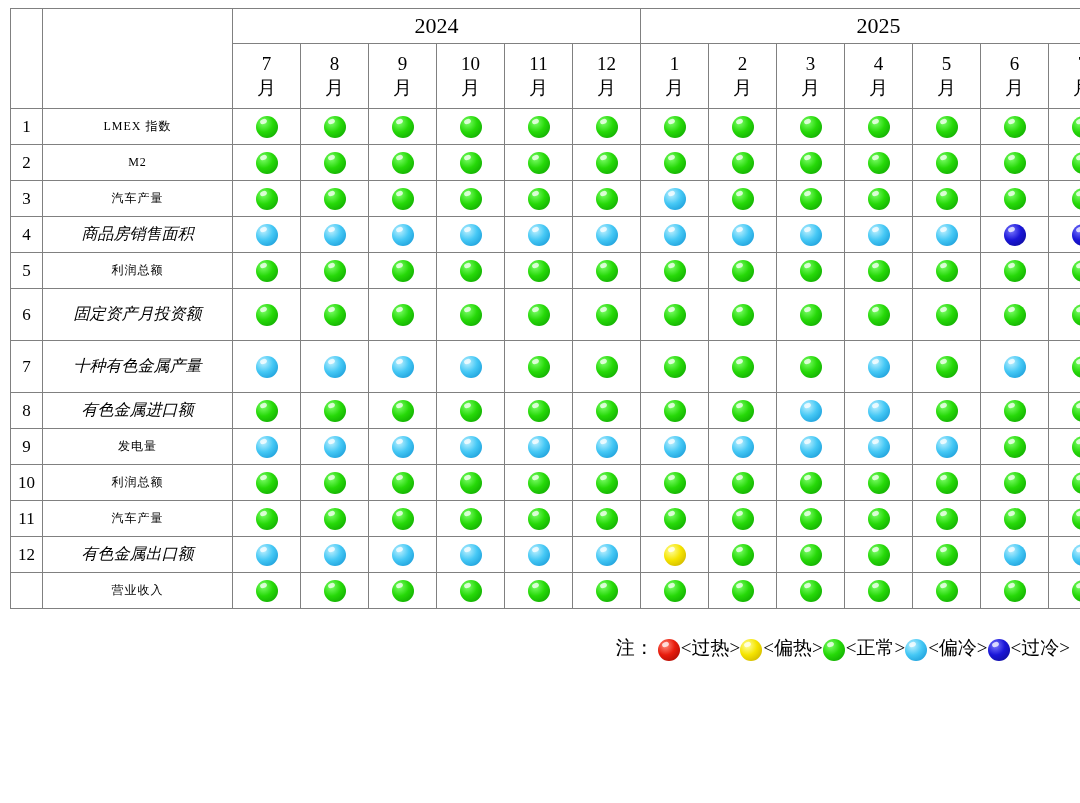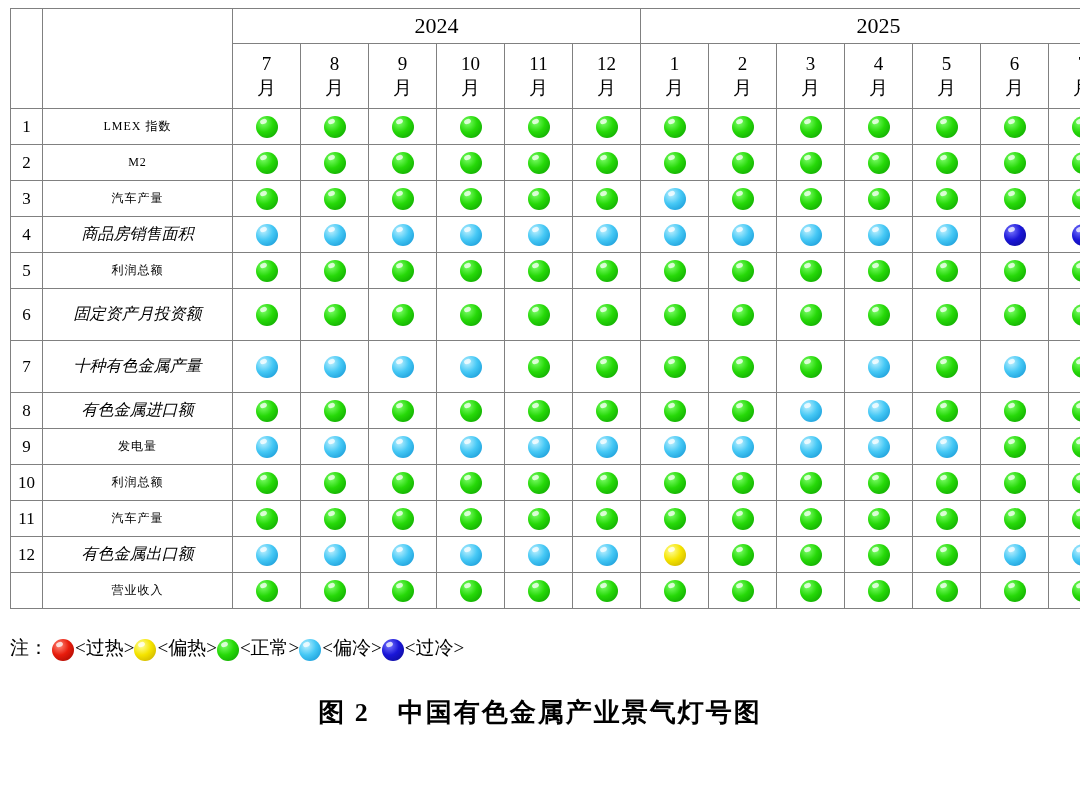--- a/index.html
+++ b/index.html
@@ -90,21 +90,21 @@
     transform: rotate(-20deg);
   }
   .b-green  { background: radial-gradient(circle at 34% 30%, #7dff6a 0%, #26d908 45%, #0a9b00 100%); }
   .b-cyan   { background: radial-gradient(circle at 34% 30%, #bdf0ff 0%, #45c8f5 45%, #0e8fd0 100%); }
   .b-blue   { background: radial-gradient(circle at 34% 30%, #7a78ff 0%, #1a16d8 45%, #0b0a8c 100%); }
   .b-yellow { background: radial-gradient(circle at 34% 30%, #ffff9e 0%, #f5e400 45%, #c2a600 100%); }
   .b-red    { background: radial-gradient(circle at 34% 30%, #ff8a7a 0%, #e81c0c 45%, #9b0700 100%); }
 
   .legend {
     margin-top: 26px;
-    text-align: left;
+    text-align: right;
     font-size: 19px;
     font-family: "Liberation Serif", serif;
     white-space: nowrap;
   }
   .legend .lg-label { margin-right: 4px; }
   .legend .lg-item {
     display: inline-block;
     white-space: nowrap;
   }
   .legend .lg-item .bulb { margin-right: 1px; }
@@ -424,17 +424,14 @@
           <td><span class="bulb b-green"></span></td>
           <td><span class="bulb b-green"></span></td>
           <td><span class="bulb b-green"></span></td>
           <td><span class="bulb b-green"></span></td>
         </tr>
       </tbody>
   </table>
 
   <div class="legend" id="legend"><span class="lg-label">注：</span><span class="lg-item"><span class="bulb b-red"></span><span class="lg-text">&lt;过热&gt;</span></span><span class="lg-item"><span class="bulb b-yellow"></span><span class="lg-text">&lt;偏热&gt;</span></span><span class="lg-item"><span class="bulb b-green"></span><span class="lg-text">&lt;正常&gt;</span></span><span class="lg-item"><span class="bulb b-cyan"></span><span class="lg-text">&lt;偏冷&gt;</span></span><span class="lg-item"><span class="bulb b-blue"></span><span class="lg-text">&lt;过冷&gt;</span></span></div>
 
-  <div class="figtitle">
-    <span>图 2　中国有色金属产业景气灯号图</span>
-  </div>
 
 </div>
 
 </body></html>

